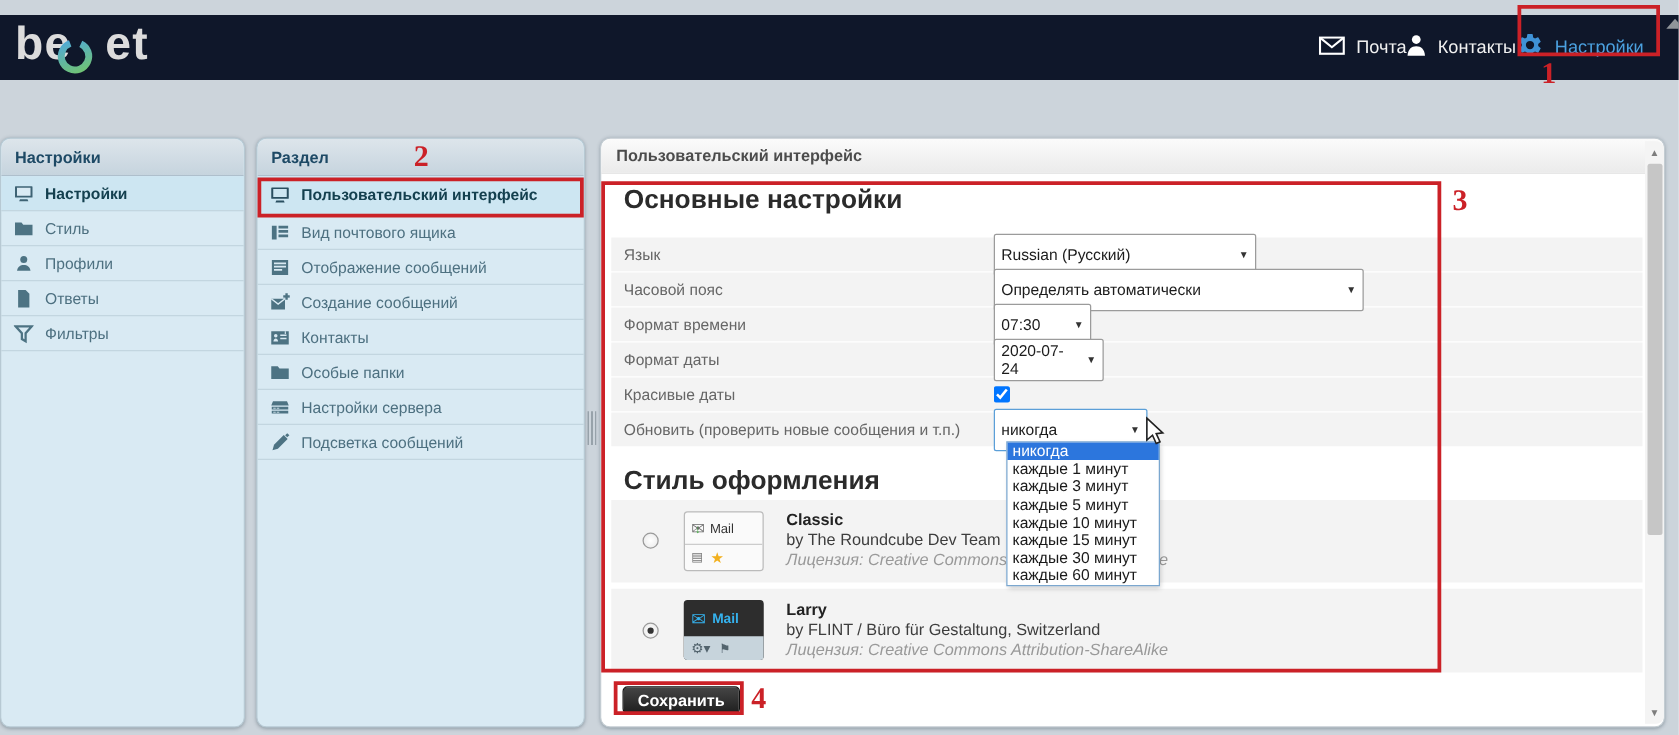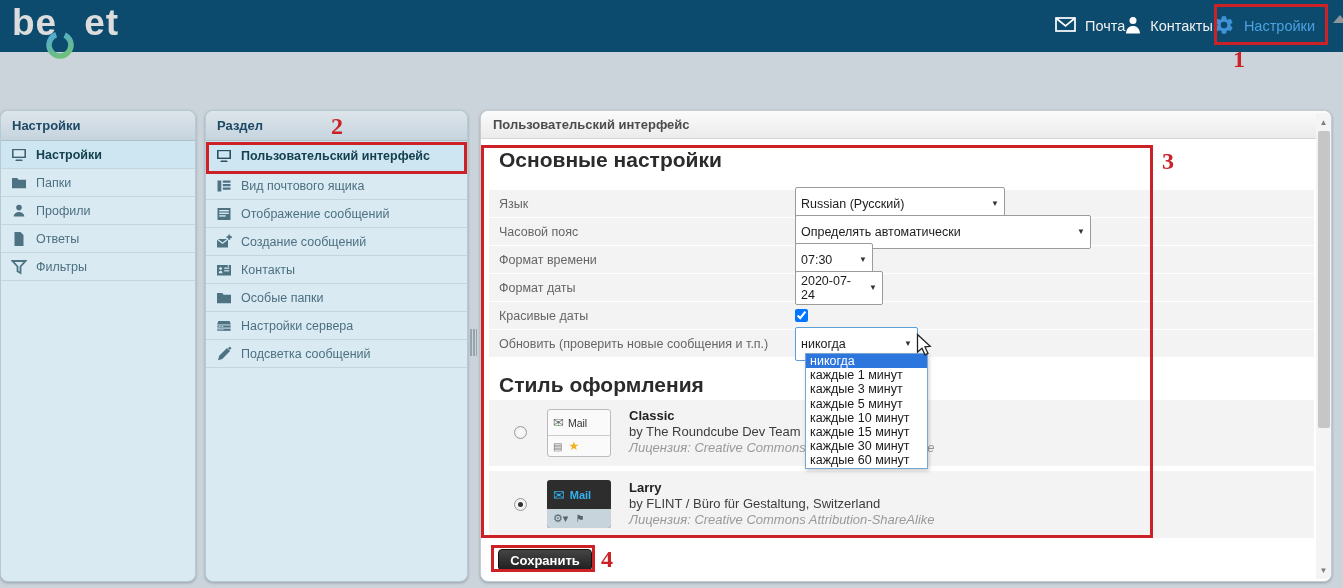--- a/index.html
+++ b/index.html
@@ -4,21 +4,21 @@
 <style>
   * { margin:0; padding:0; box-sizing:border-box; }
   html,body { width:1343px; height:588px; }
   body {
     font-family:"Liberation Sans", sans-serif;
     background:#ccd4db;
     position:relative;
     overflow:hidden;
   }
   
-  .topbar { position:absolute; left:0; top:0; width:1343px; height:52px; background:#0c4a6e; z-index:5; }
+  .topbar { position:absolute; left:0; top:12px; width:1343px; height:52px; background:#0f172a; z-index:5; }
   .logo { position:absolute; left:12px; top:2px; font-size:37px; font-weight:bold; color:#dcdcdc; letter-spacing:1px; display:flex; }
   .logo .gspacer { display:inline-block; width:27px; }
   .g-ring { position:absolute; left:44px; top:30px; z-index:6; }
   .topnav { position:absolute; right:28px; top:0; height:52px; display:flex; align-items:center; }
   .navitem { display:flex; align-items:center; gap:9px; color:#f1f1f1; font-size:14.5px; cursor:pointer; }
   .navitem.active { color:#4ba1e0; }
   .corner-tri { position:absolute; left:1333px; top:15px; width:0; height:0; border-left:7px solid transparent; border-right:7px solid transparent; border-bottom:8px solid #90959a; z-index:6; }
 
   
   .box { position:absolute; top:110px; height:472px; border-radius:8px; box-shadow:0 1px 3px rgba(40,60,75,.35); }
@@ -166,21 +166,21 @@
         </svg>
       </span>
     <span>Настройки</span>
   </div>
   <div class="listitem">
     <span class="ic">
         <svg width="16" height="16" viewBox="0 0 16 16" fill="#4d7383">
           <path d="M1 3h5.2l1.4 1.8H15V13.2H1z"></path>
         </svg>
       </span>
-    <span>Папки</span>
+    <span>Стиль</span>
   </div>
   <div class="listitem">
     <span class="ic">
         <svg width="16" height="16" viewBox="0 0 16 16" fill="#4d7383">
           <circle cx="8" cy="4.6" r="2.8"></circle>
           <path d="M2.6 13.6c.4-3 2.6-4.6 5.4-4.6s5 1.6 5.4 4.6z"></path>
         </svg>
       </span>
     <span>Профили</span>
   </div>

